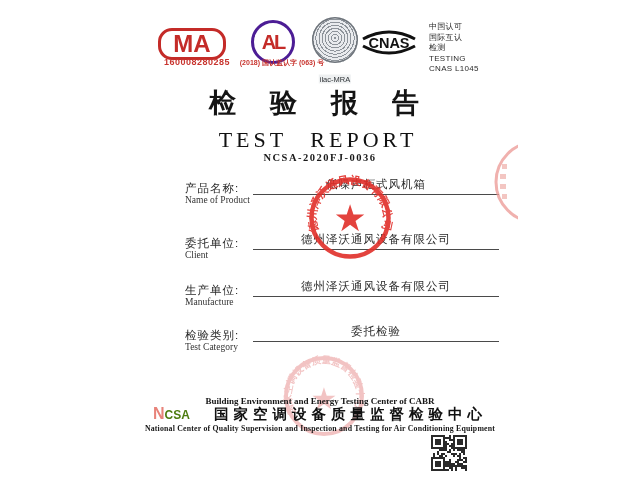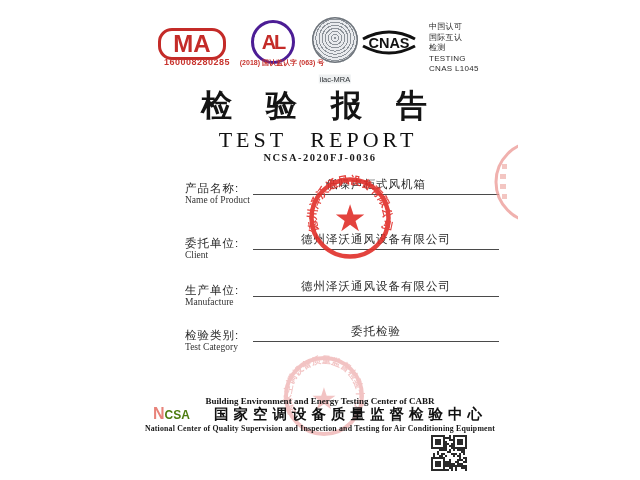--- a/index.html
+++ b/index.html
@@ -41,21 +41,21 @@
     background:rgba(236,238,240,.9); padding:0 1px; white-space:nowrap;margin-top:39px;
   }
   .cnas { position:absolute; left:360px; top:29px; width:58px; height:28px; }
   .accred {
     position:absolute; left:429px; top:22px; font-size:8px; font-weight:400;
     color:#2b2b2b; line-height:10.5px; letter-spacing:.3px;
   }
   
   .title-zh {
     position:absolute; top:85px; left:0; width:628px; text-align:center;
-    font-size:31px; font-weight:700; letter-spacing:34px; text-indent:34px;
+    font-size:27px; font-weight:700; letter-spacing:34px; text-indent:34px;
     color:#141414;
   }
   .title-en {
     position:absolute; top:127px; left:0; width:636px; text-align:center;
     font-family:"Liberation Serif","DejaVu Serif",serif;
     font-size:22px; letter-spacing:4px; word-spacing:14px; color:#111;
   }
   .report-no {
     position:absolute; top:152px; left:0; width:640px; text-align:center;
     font-family:"Liberation Serif","DejaVu Serif",serif;

